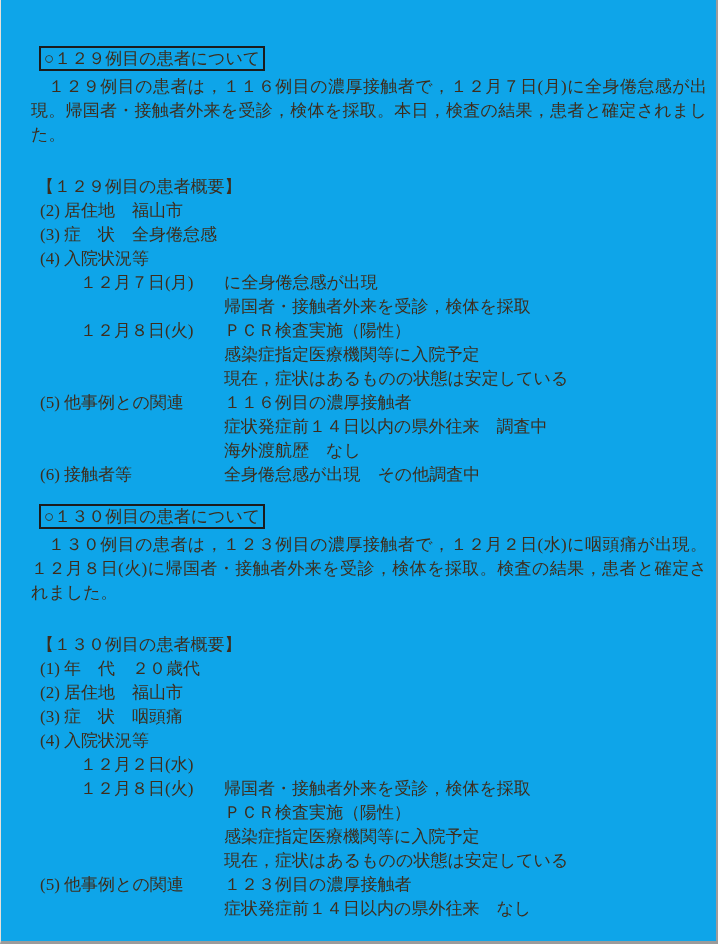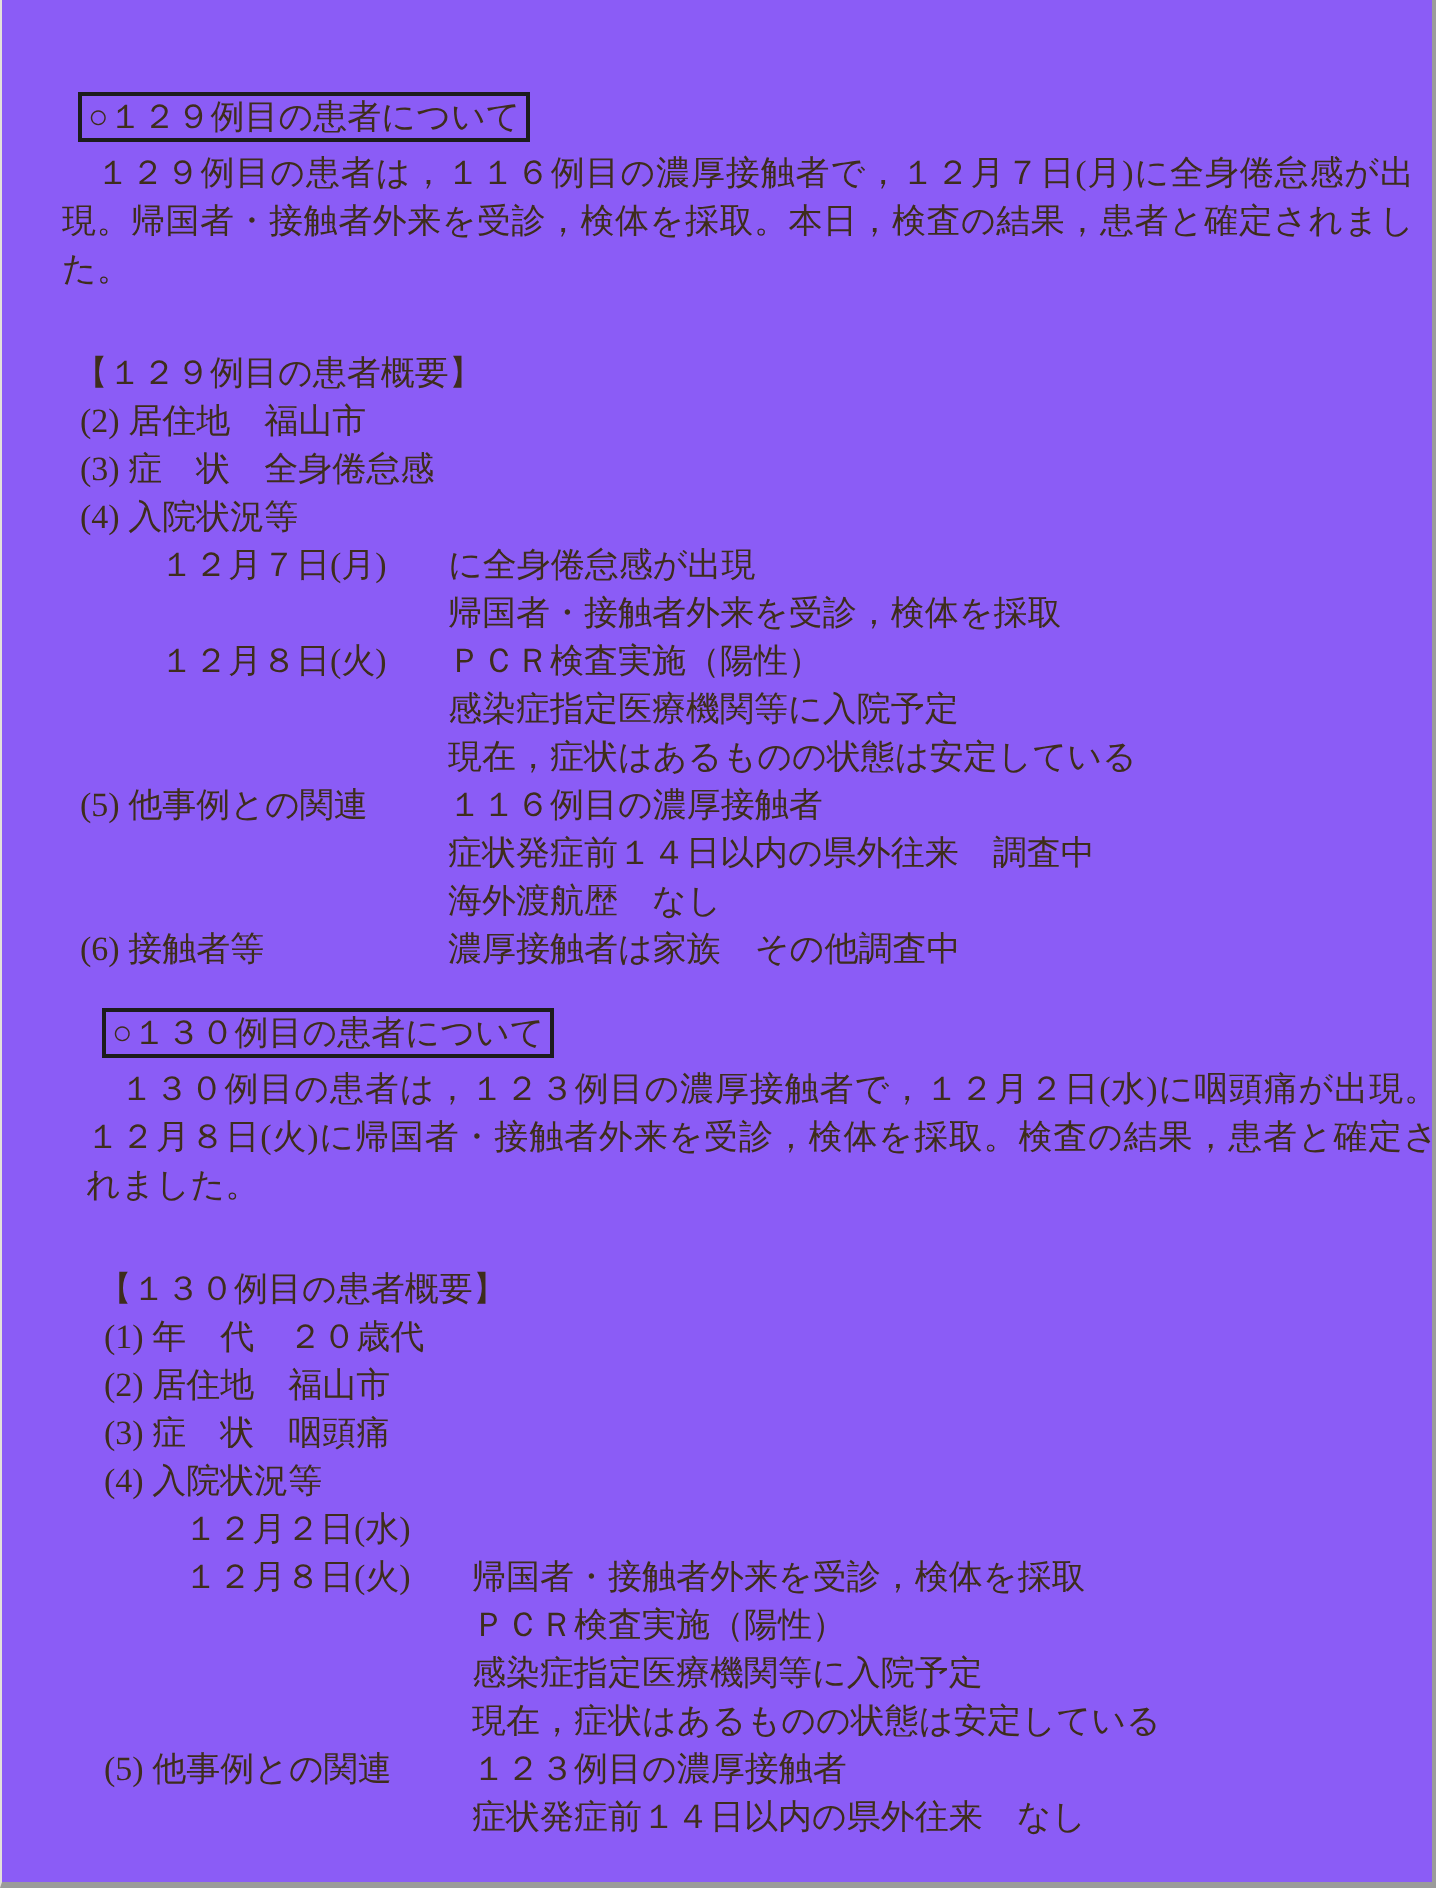--- a/index.html
+++ b/index.html
@@ -5,32 +5,32 @@
   html, body {
     margin: 0;
     padding: 0;
     background: #ffffff;
   }
   .page {
     position: relative;
     box-sizing: border-box;
     width: 718px;
     height: 944px;
-    background: #8b5cf6;
+    background: #0ea5e9;
     border-left: 1px solid #e4e1db;
     border-right: 2px solid #9b9b9b;
     border-bottom: 3px solid #9b9b9b;
     padding: 46px 10px 0 30px;
     font-family: "Liberation Serif", "DejaVu Serif", serif;
     font-size: 17px;
     color: #3e2d1c;
     overflow: hidden;
   }
   .section { }
-  .section + .section { margin-top: 17px; margin-left: 12px; }
+  .section + .section { margin-top: 17px; }
   .title-box {
     display: inline-block;
     margin-left: 8px;
     border: 2px solid #1c1c1c;
     padding: 0 3px;
     line-height: 21px;
     font-size: 17px;
     white-space: nowrap;
   }
   .intro {
@@ -111,21 +111,21 @@
       <div class="row">
           <span class="date"></span>
           <span class="desc">症状発症前１４日以内の県外往来　調査中</span>
         </div>
       <div class="row">
           <span class="date"></span>
           <span class="desc">海外渡航歴　なし</span>
         </div>
       <div class="row">
           <span class="lbl">(6) 接触者等</span>
-          <span class="desc">濃厚接触者は家族　その他調査中</span>
+          <span class="desc">全身倦怠感が出現　その他調査中</span>
         </div>
     </div>
   </div>
 
   <div class="section">
     <div class="title-box">
       <span>○１３０例目の患者について</span>
     </div>
     <p class="intro">１３０例目の患者は，１２３例目の濃厚接触者で，１２月２日(水)に咽頭痛が出現。１２月８日(火)に帰国者・接触者外来を受診，検体を採取。検査の結果，患者と確定されました。</p>
     <div class="summary-heading">【１３０例目の患者概要】</div>

